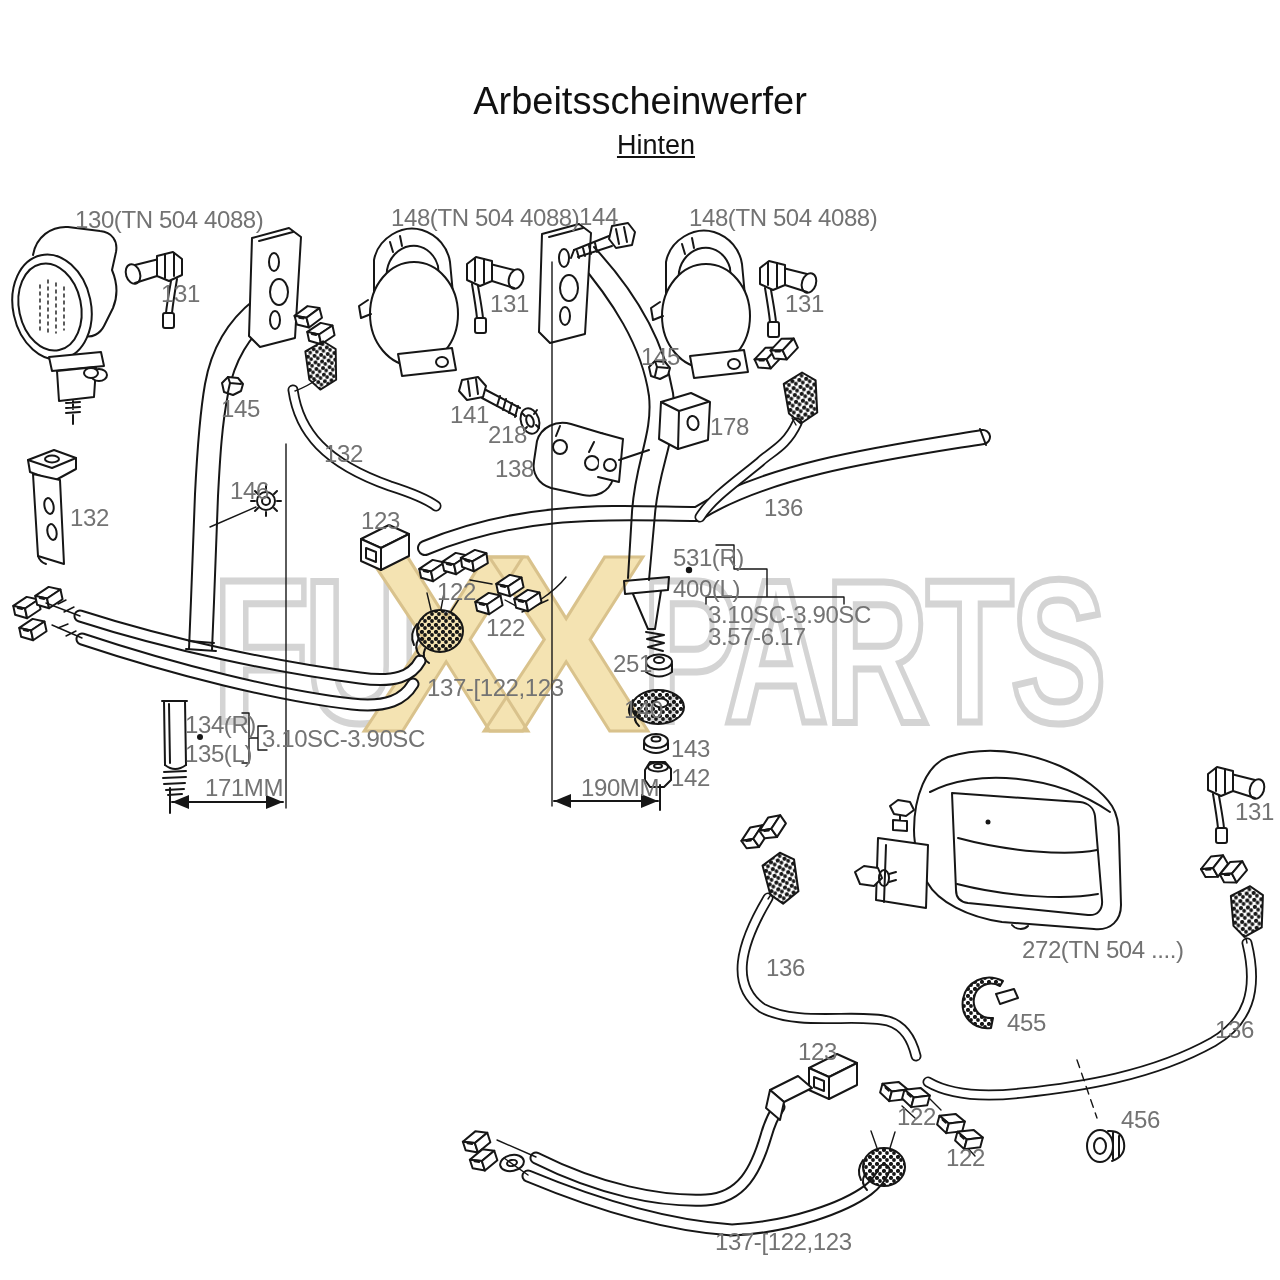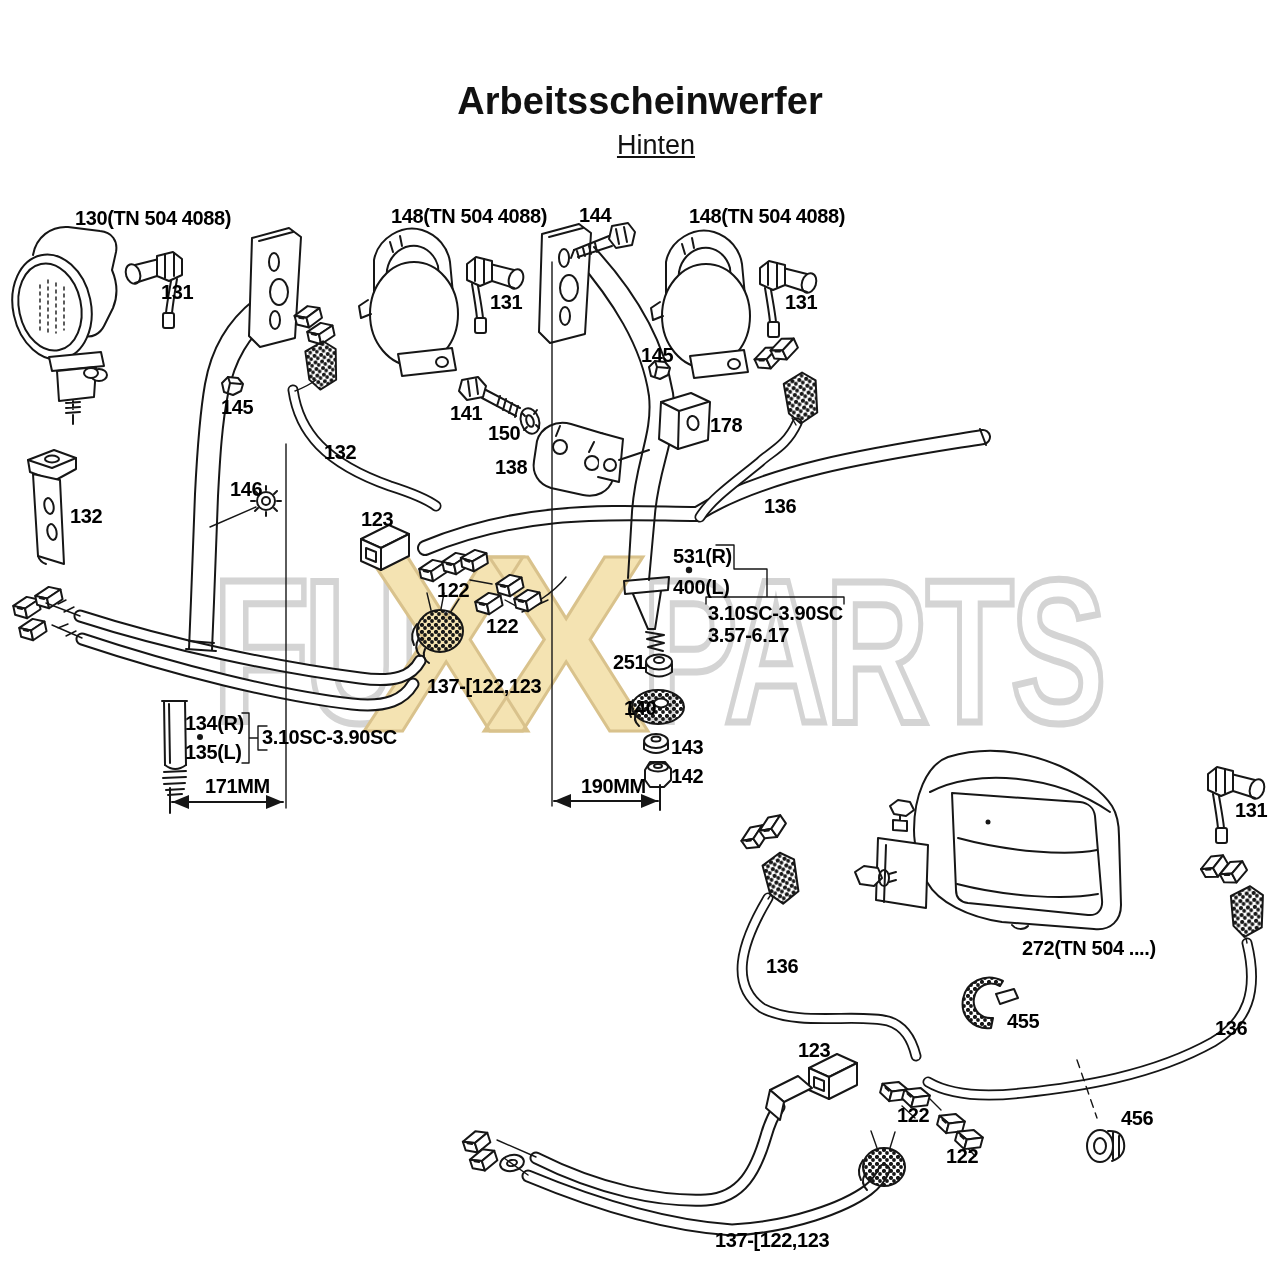--- a/index.html
+++ b/index.html
@@ -1,23 +1,23 @@
 <!DOCTYPE html>
 <html><head>
 <meta charset="utf-8">
 <style>
   html,body{margin:0;padding:0;background:#fff;}
   .stage{position:relative;width:1280px;height:1280px;background:#fff;overflow:hidden;
          font-family:"Liberation Sans",sans-serif;}
   .title{position:absolute;left:0;top:80px;width:100%;text-align:center;
-         font-size:38px;font-weight:700;color:#111;letter-spacing:0;}
+         font-size:38px;font-weight:400;color:#111;letter-spacing:0;}
   .subtitle{position:absolute;left:16px;top:130px;width:100%;text-align:center;
          font-size:27px;font-weight:400;color:#111;text-decoration:underline;}
-  .lbl{position:absolute;font-size:20px;font-weight:700;letter-spacing:-0.4px;
-       color:#000000;white-space:nowrap;line-height:1.1;}
+  .lbl{position:absolute;font-size:24px;font-weight:400;letter-spacing:-0.4px;
+       color:#737373;white-space:nowrap;line-height:1.1;}
   .wm{position:absolute;font-weight:bold;line-height:1;user-select:none;
       font-family:"Liberation Sans",sans-serif;}
   #wm-fu{left:212px;top:548px;font-size:205px;letter-spacing:-8px;color:transparent;
          -webkit-text-stroke:7px #d4d4d4;transform:scaleX(.78);transform-origin:left top;}
   #wm-xx{left:362px;top:518px;font-size:252px;letter-spacing:-48px;color:#f4e3b2;
          -webkit-text-stroke:3px #d9c28c;}
   #wm-parts{left:642px;top:548px;font-size:205px;letter-spacing:-4px;color:transparent;
          -webkit-text-stroke:7px #d4d4d4;transform:scaleX(.70);transform-origin:left top;}
   svg{position:absolute;left:0;top:0;}
   svg *{vector-effect:none;}
@@ -386,21 +386,21 @@
   <div class="lbl" style="left:75px;top:207px">130(TN 504 4088)</div>
   <div class="lbl" style="left:161px;top:281px">131</div>
   <div class="lbl" style="left:391px;top:205px">148(TN 504 4088)</div>
   <div class="lbl" style="left:579px;top:204px">144</div>
   <div class="lbl" style="left:490px;top:291px">131</div>
   <div class="lbl" style="left:689px;top:205px">148(TN 504 4088)</div>
   <div class="lbl" style="left:785px;top:291px">131</div>
   <div class="lbl" style="left:221px;top:396px">145</div>
   <div class="lbl" style="left:641px;top:344px">145</div>
   <div class="lbl" style="left:450px;top:402px">141</div>
-  <div class="lbl" style="left:488px;top:422px">150</div>
+  <div class="lbl" style="left:488px;top:422px">218</div>
   <div class="lbl" style="left:495px;top:456px">138</div>
   <div class="lbl" style="left:710px;top:414px">178</div>
   <div class="lbl" style="left:324px;top:441px">132</div>
   <div class="lbl" style="left:230px;top:478px">146</div>
   <div class="lbl" style="left:361px;top:508px">123</div>
   <div class="lbl" style="left:70px;top:505px">132</div>
   <div class="lbl" style="left:764px;top:495px">136</div>
   <div class="lbl" style="left:437px;top:579px">122</div>
   <div class="lbl" style="left:486px;top:615px">122</div>
   <div class="lbl" style="left:673px;top:545px">531(R)</div>

